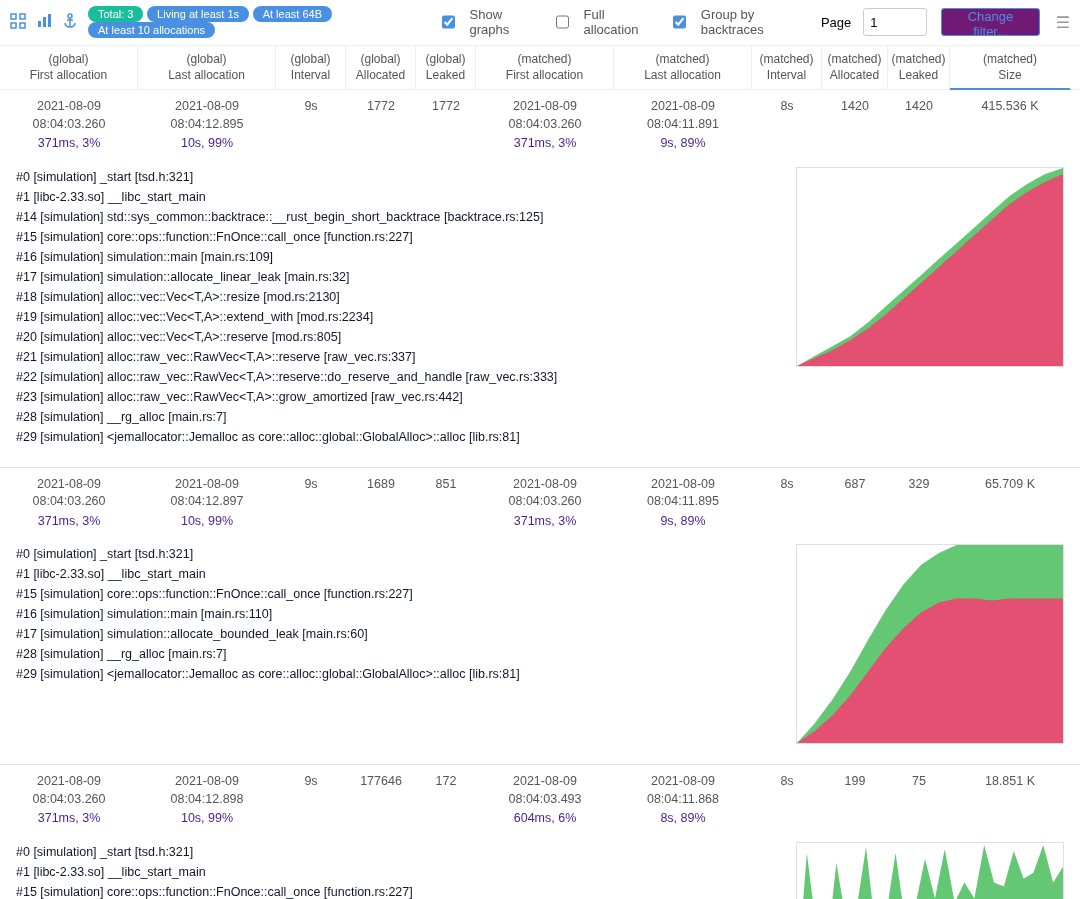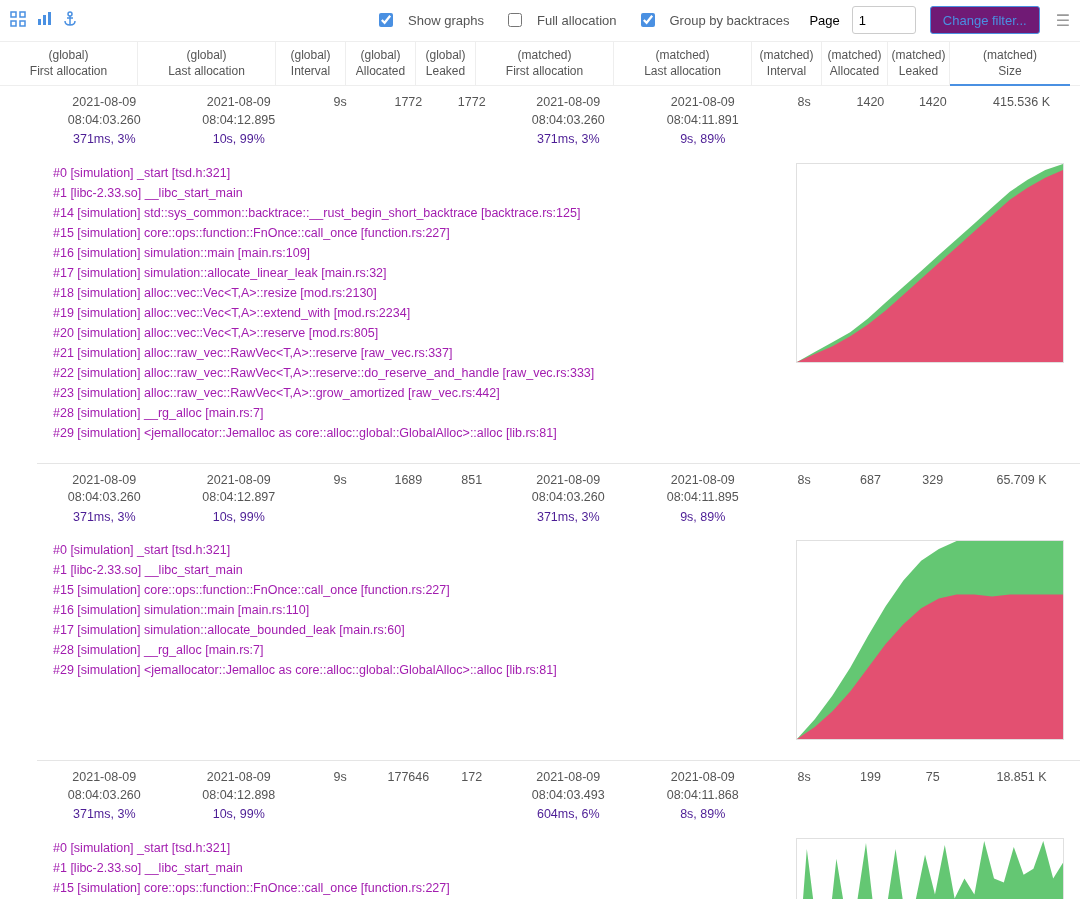--- a/index.html
+++ b/index.html
@@ -31,26 +31,26 @@
   .c2 { width: 70px; }
   .c3 { width: 70px; }
   .c4 { width: 60px; }
   .c5 { width: 138px; }
   .c6 { width: 138px; }
   .c7 { width: 70px; }
   .c8 { width: 66px; }
   .c9 { width: 62px; }
   .c10 { width: 120px; }
   
-  .group { border-bottom: 1px solid #e5e5e5; margin-left: 37px; }
+  .group { border-bottom: 1px solid #e5e5e5; }
   .datarow { display: flex; padding-top: 8px; }
   .dcell { text-align: center; font-size: 12.5px; color: #555; line-height: 1.4; }
   .dcell .line2 { color: #4c1d95; padding-top: 2px; }
   .bt-area { display: flex; padding: 14px 16px 20px 16px; gap: 14px; }
-  .bt-list { flex: 1; font-size: 12.5px; color: #a21caf; line-height: 1.6; }
+  .bt-list { flex: 1; font-size: 12.5px; color: #0f172a; line-height: 1.6; }
   .bt-list div { white-space: nowrap; overflow: hidden; text-overflow: ellipsis; }
   .chart { width: 268px; border: 1px solid #e0e0e0; background: #fff; }
   .chart svg { display: block; width: 100%; height: 100%; }
   .chart.h1 { height: 200px; }
   .chart.h2 { height: 200px; }
   .chart.h3 { height: 200px; }
 </style>
 </head>
 <body>
 
@@ -75,20 +75,21 @@
       </span>
       <span>
         <svg width="16" height="16" viewBox="0 0 16 16">
             <circle cx="8" cy="3" r="2" fill="none" stroke="#4a90e2" stroke-width="1.5"></circle>
             <line x1="8" y1="5" x2="8" y2="14" stroke="#4a90e2" stroke-width="1.5"></line>
             <path d="M3 10 Q3 14 8 14 Q13 14 13 10" fill="none" stroke="#4a90e2" stroke-width="1.5"></path>
             <line x1="5" y1="7" x2="11" y2="7" stroke="#4a90e2" stroke-width="1.5"></line>
           </svg>
       </span>
     </div>
+    <span id="pills"><span class="pill teal">Total: 3</span> <span class="pill blue">Living at least 1s</span> <span class="pill blue">At least 64B</span> <span class="pill blue">At least 10 allocations</span> </span>
     <span class="flex-spacer"></span>
     <label class="chk">
       <input type="checkbox" id="cb1" checked="" style="">
         <span>Show graphs</span>
     </label>
     <label class="chk">
       <input type="checkbox" id="cb2" style="">
         <span>Full allocation</span>
     </label>
     <label class="chk">

